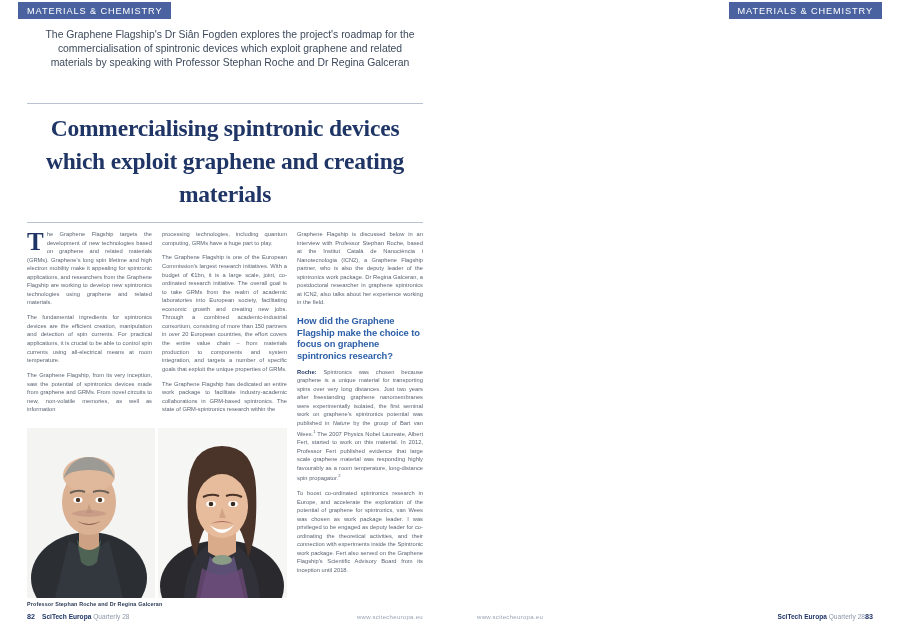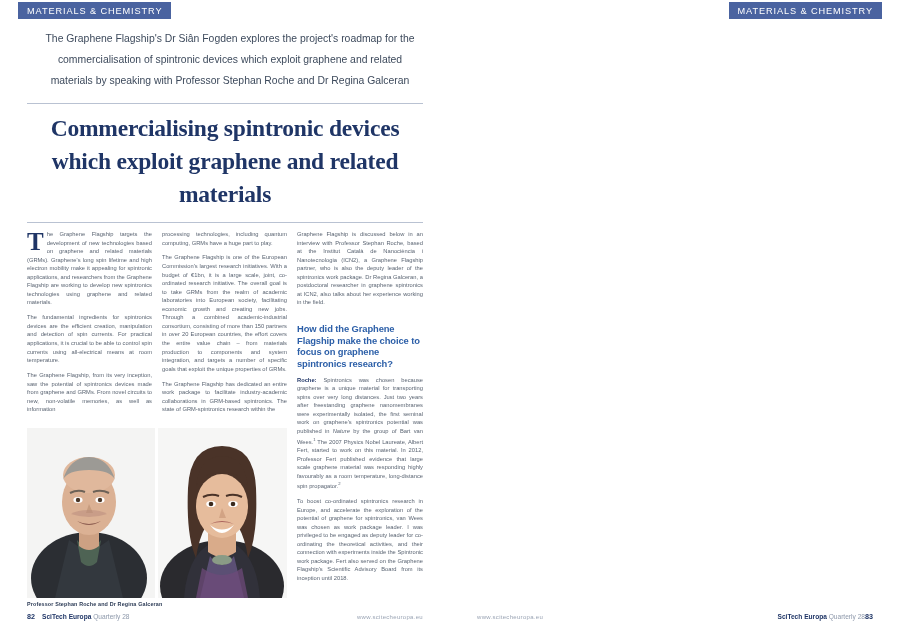--- a/index.html
+++ b/index.html
@@ -22,21 +22,21 @@
     padding: 0 9px;
   }
   .banner-left  { left: 18px; }
   .banner-right { right: 18px; }
 
   
   .standfirst {
     position: absolute; left: 45px; top: 28px; width: 370px;
     text-align: center;
     color: #3d4a5c;
-    font-size: 10.4px; line-height: 21px;
+    font-size: 10.4px; line-height: 14px;
     font-weight: 400;
   }
   .rule {
     position: absolute; left: 27px; width: 396px; height: 1px;
     background: #b9c2d2;
   }
   .rule-top { top: 103px; }
 
   .headline {
     position: absolute; left: 30px; top: 112px; width: 390px;
@@ -76,21 +76,21 @@
     margin-top: 1px;
   }
 
   .qhead {
     color: #2c5fa8;
     font-weight: 700;
     font-size: 9.4px;
     line-height: 11.6px;
     letter-spacing: -0.1px;
     margin-bottom: 3.4px;
-    margin-top: 16px;
+    margin-top: 8px;
     text-align: left;
   }
   .speaker { color: #1f3566; font-weight: 700; }
   .ital { font-style: italic; }
   sup { font-size: 4.2px; vertical-align: super; }
 
   
   .photo-row {
     position: absolute; left: 27px; top: 428px;
     width: 260px; height: 170px;
@@ -127,21 +127,21 @@
 <div id="spread">
 
   <div class="page">
 
     <div class="banner banner-left">MATERIALS &amp; CHEMISTRY</div>
 
     <div class="standfirst">The Graphene Flagship's Dr Siân Fogden explores the project's roadmap for the commercialisation of spintronic devices which exploit graphene and related materials by speaking with Professor Stephan Roche and Dr Regina Galceran</div>
 
     <div class="rule rule-top"></div>
 
-    <h1 class="headline">Commercialising spintronic devices which exploit graphene and related materials</h1>
+    <h1 class="headline">Commercialising spintronic devices which exploit graphene and creating materials</h1>
 
     <div class="rule rule-mid"></div>
 
     <div class="col lp-c1">
       <p class="dropcap-para">
         <span class="dropcap">T</span><span>he Graphene Flagship targets the development of new technologies based on graphene and related materials (GRMs). Graphene's long spin lifetime and high electron mobility make it appealing for spintronic applications, and researchers from the Graphene Flagship are working to develop new spintronics technologies using graphene and related materials.</span>
       </p>
       <p>The fundamental ingredients for spintronics devices are the efficient creation, manipulation and detection of spin currents. For practical applications, it is crucial to be able to control spin currents using all-electrical means at room temperature.</p>
       <p>The Graphene Flagship, from its very inception, saw the potential of spintronics devices made from graphene and GRMs. From novel circuits to new, non-volatile memories, as well as information</p>
     </div>

